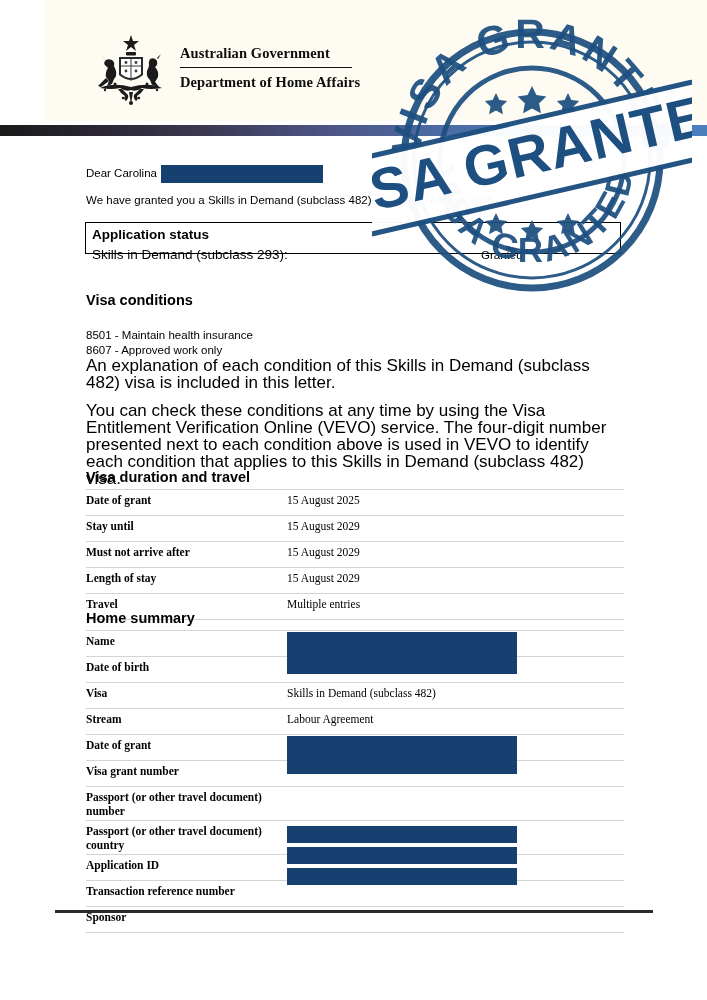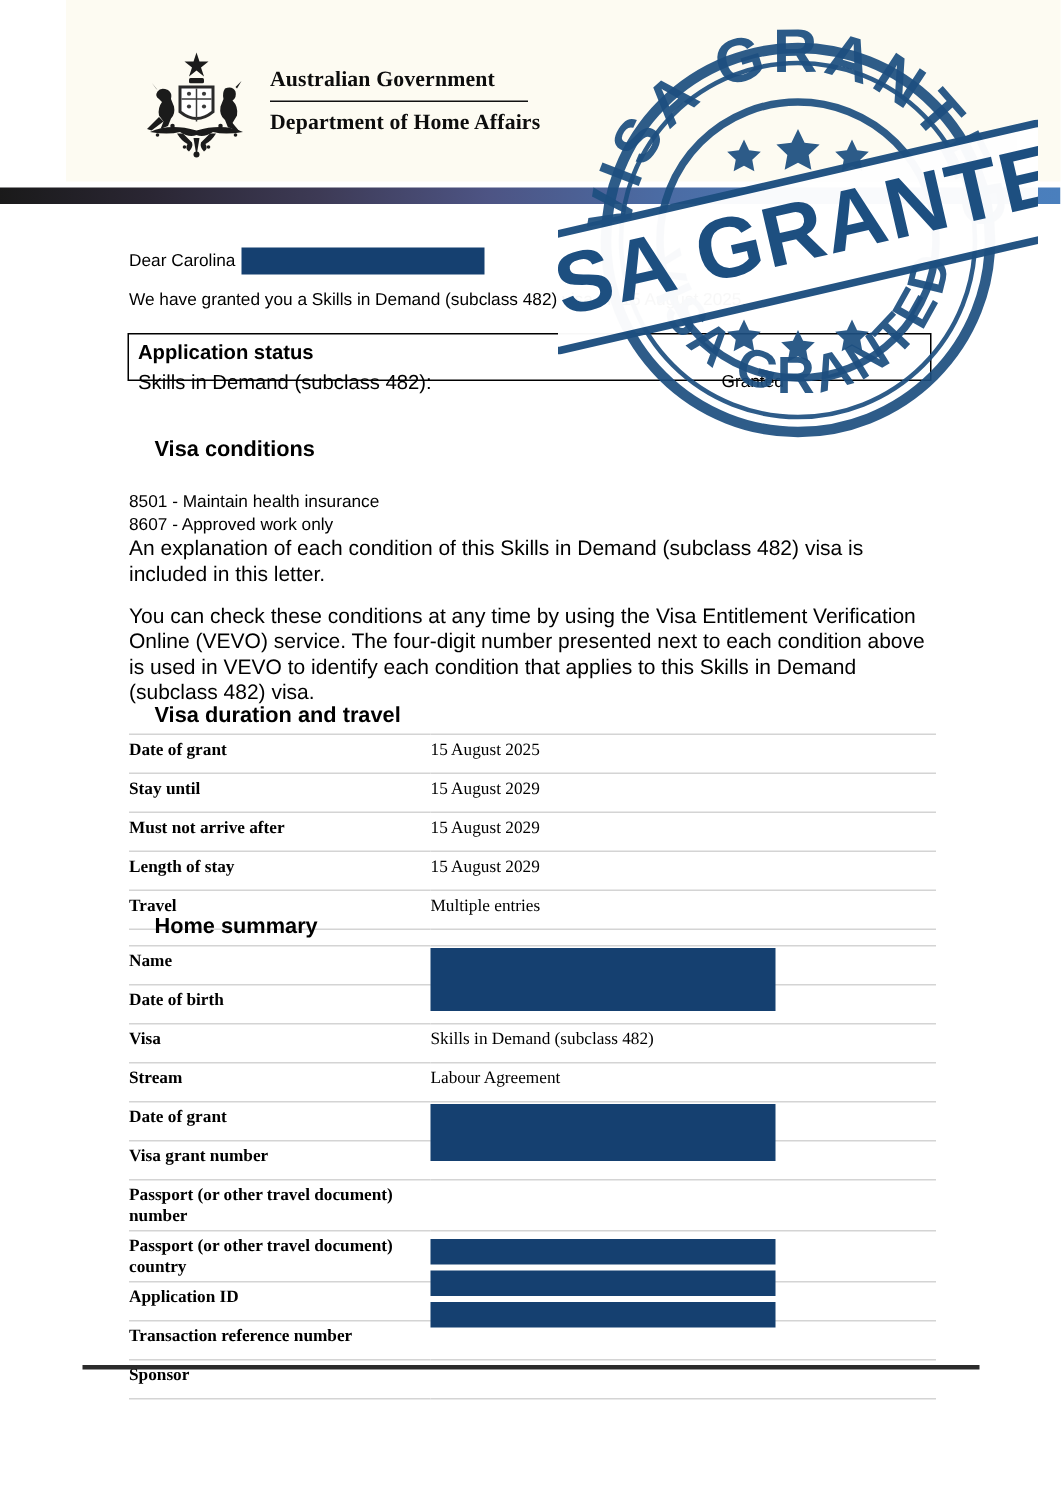--- a/index.html
+++ b/index.html
@@ -137,36 +137,35 @@
     margin-left: 35px;
   }
 
   
   .h2 {
     position: absolute;
     left: 86px;
     font-size: 14.5px;
     font-weight: bold;
     line-height: 18px;
-    margin-left: 17px;
   }
 
   .cond-list {
     position: absolute;
     left: 86px; top: 172px;
     font-size: 11.5px;
     line-height: 14.5px;
     margin-top: 20px;
   }
 
   .para {
     position: absolute;
     left: 86px;
     width: 536px;
-    font-size: 14px;
+    font-size: 17px;
     line-height: 17px;
   }
 
   
   .dtable {
     position: absolute;
     left: 86px;
     width: 538px;
     border-collapse: collapse;
     font-size: 11.5px;
@@ -271,21 +270,21 @@
 <div class="sheet">
 
   <div class="salutation">
     <span>Dear Carolina</span><span class="redact redact-name"></span>
   </div>
 
   <div class="intro">We have granted you a Skills in Demand (subclass 482) visa on 15 August 2025.</div>
 
   <div class="status-box">
     <div class="status-title">Application status</div>
-    <div class="status-row-label">Skills in Demand (subclass 482):</div>
+    <div class="status-row-label">Skills in Demand (subclass 293):</div>
     <div class="status-row-value">Granted</div>
   </div>
 
   <div class="h2" style="top:155px">Visa conditions</div>
   <div class="cond-list">
     <div>8501 - Maintain health insurance</div>
     <div>8607 - Approved work only</div>
   </div>
 
   <div class="para" style="top:221px">An explanation of each condition of this Skills in Demand (subclass 482) visa is included in this letter.</div>

